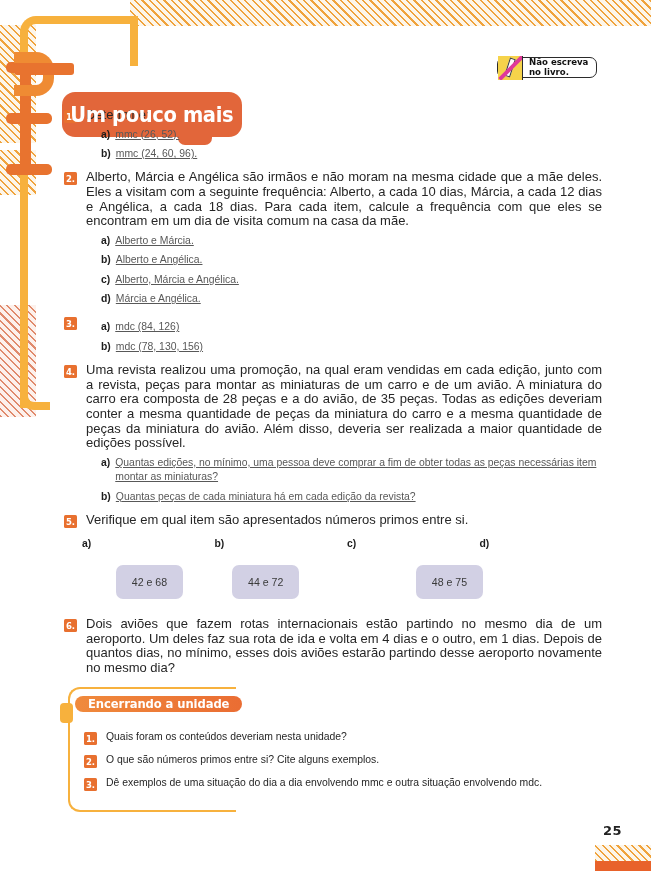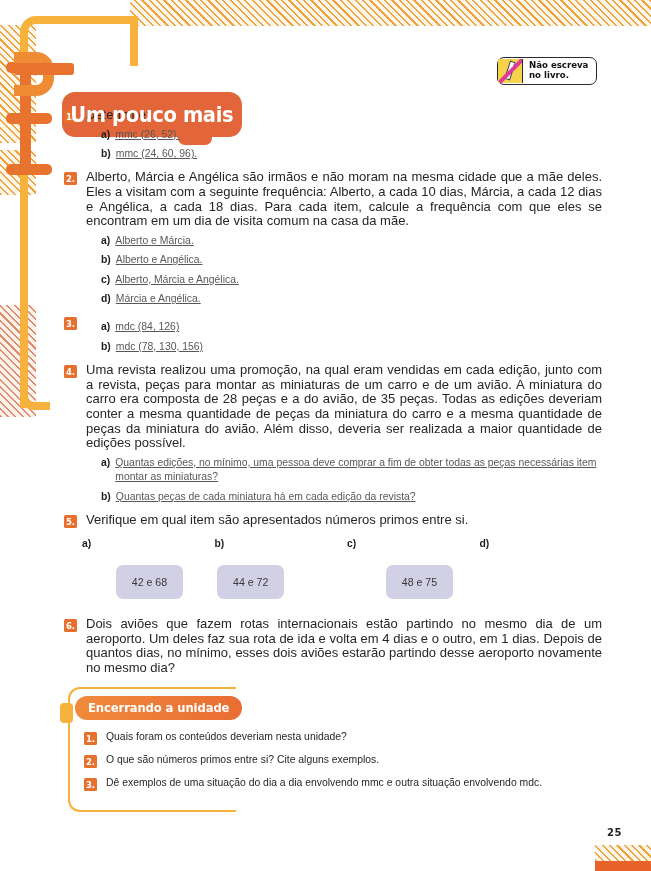--- a/index.html
+++ b/index.html
@@ -122,21 +122,21 @@
     font-weight:bold;
     letter-spacing:-0.4px;
     font-family:"DejaVu Sans", sans-serif;
     transform:scaleX(0.93);
     position:relative; z-index:2;
   }
 
   
   #no-write-badge{
     position:absolute; left:497px; top:57px;
-    height:28px;
+    height:21px;
     display:flex; align-items:center;
     border:1.6px solid #2b2b2b;
     border-radius:7px;
     background:#ffffff;
     padding:0 8px 0 0;
     box-sizing:border-box;
   }
   #no-write-icon{
     position:relative;
     width:24px; height:24px;
@@ -209,21 +209,21 @@
 
   
   #alt-row{
     position:absolute; left:82px; top:533px; width:530px;
   }
   .alt-labels{display:flex;}
   .alt-col{width:135px;}
   .alt-lbl{
     font-size:10.4px; font-weight:bold; color:#1d1d1d;
   }
-  .alt-boxes{display:flex; margin-top:14px;}
+  .alt-boxes{display:flex; margin-top:14px;gap:15px;}
   .alt-box{
     background:#d2d0e4;
     border-radius:7px;
     height:34px;
     display:flex; align-items:center; justify-content:center;
     font-size:10.6px;
     color:#3a3a3a;
     padding:0 16px;
   }
 
@@ -238,21 +238,21 @@
     border-radius:12px 0 0 12px;
     box-sizing:border-box;
     pointer-events:none;
   }
   #closing-tab{
     position:absolute; left:-4px; top:16px; width:13px; height:20px;
     background:#f7b13d; border-radius:4px;
   }
   #closing-banner{
     position:absolute; left:11px; top:9px;
-    height:24px;
+    height:16px;
     background:linear-gradient(90deg,#f08a3c 0%,#ea6d33 100%);
     border-radius:12px;
     display:flex; align-items:center;
     padding:0 13px;
   }
   #closing-title{
     color:#ffffff; font-size:11.6px; font-weight:bold;
     letter-spacing:-0.1px;
     font-family:"DejaVu Sans", sans-serif;
   }
@@ -268,21 +268,21 @@
     border-radius:1.5px; margin-right:9px; margin-top:2px;
     font-family:"DejaVu Sans", sans-serif;
   }
   .cl-txt{
     font-size:10.4px; line-height:14.6px; color:#262626; flex:1 1 auto;
   }
 
   
   #page-number{
     position:absolute; right:29px; bottom:33px;
-    font-size:10px; font-weight:bold; color:#222222;
+    font-size:13px; font-weight:bold; color:#222222;
     letter-spacing:0.5px;
     font-family:"DejaVu Sans", sans-serif;
   }
 </style>
 </head>
 <body>
 
 <div id="page">
 
   <div id="top-stripe" class="stripes-amber"></div>

